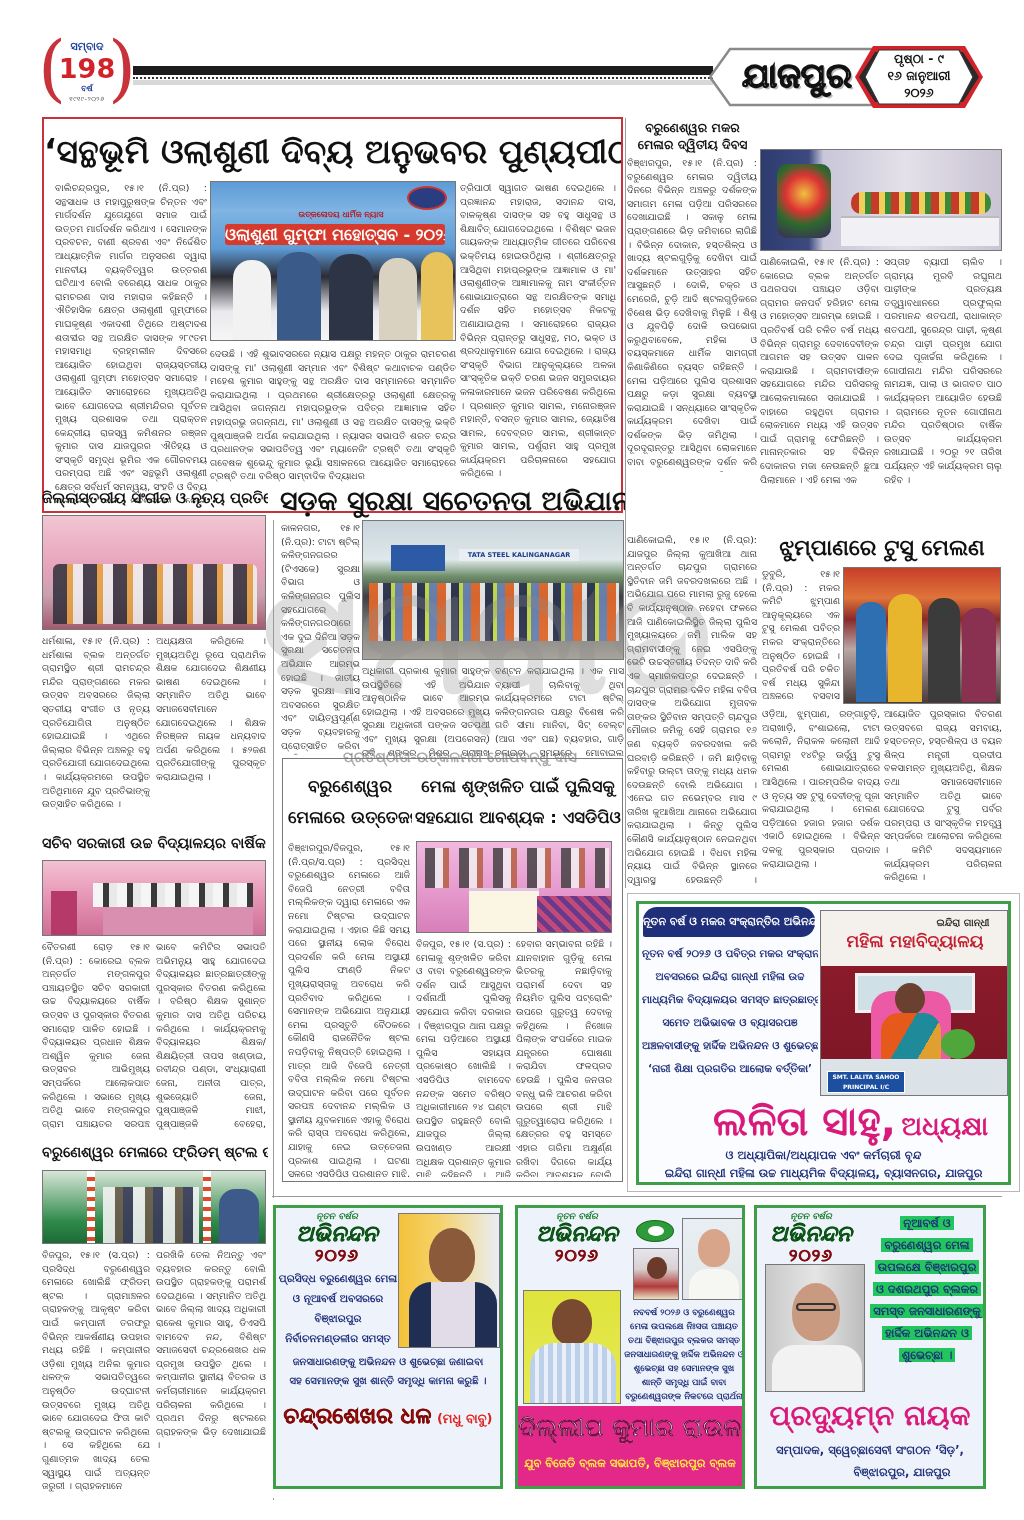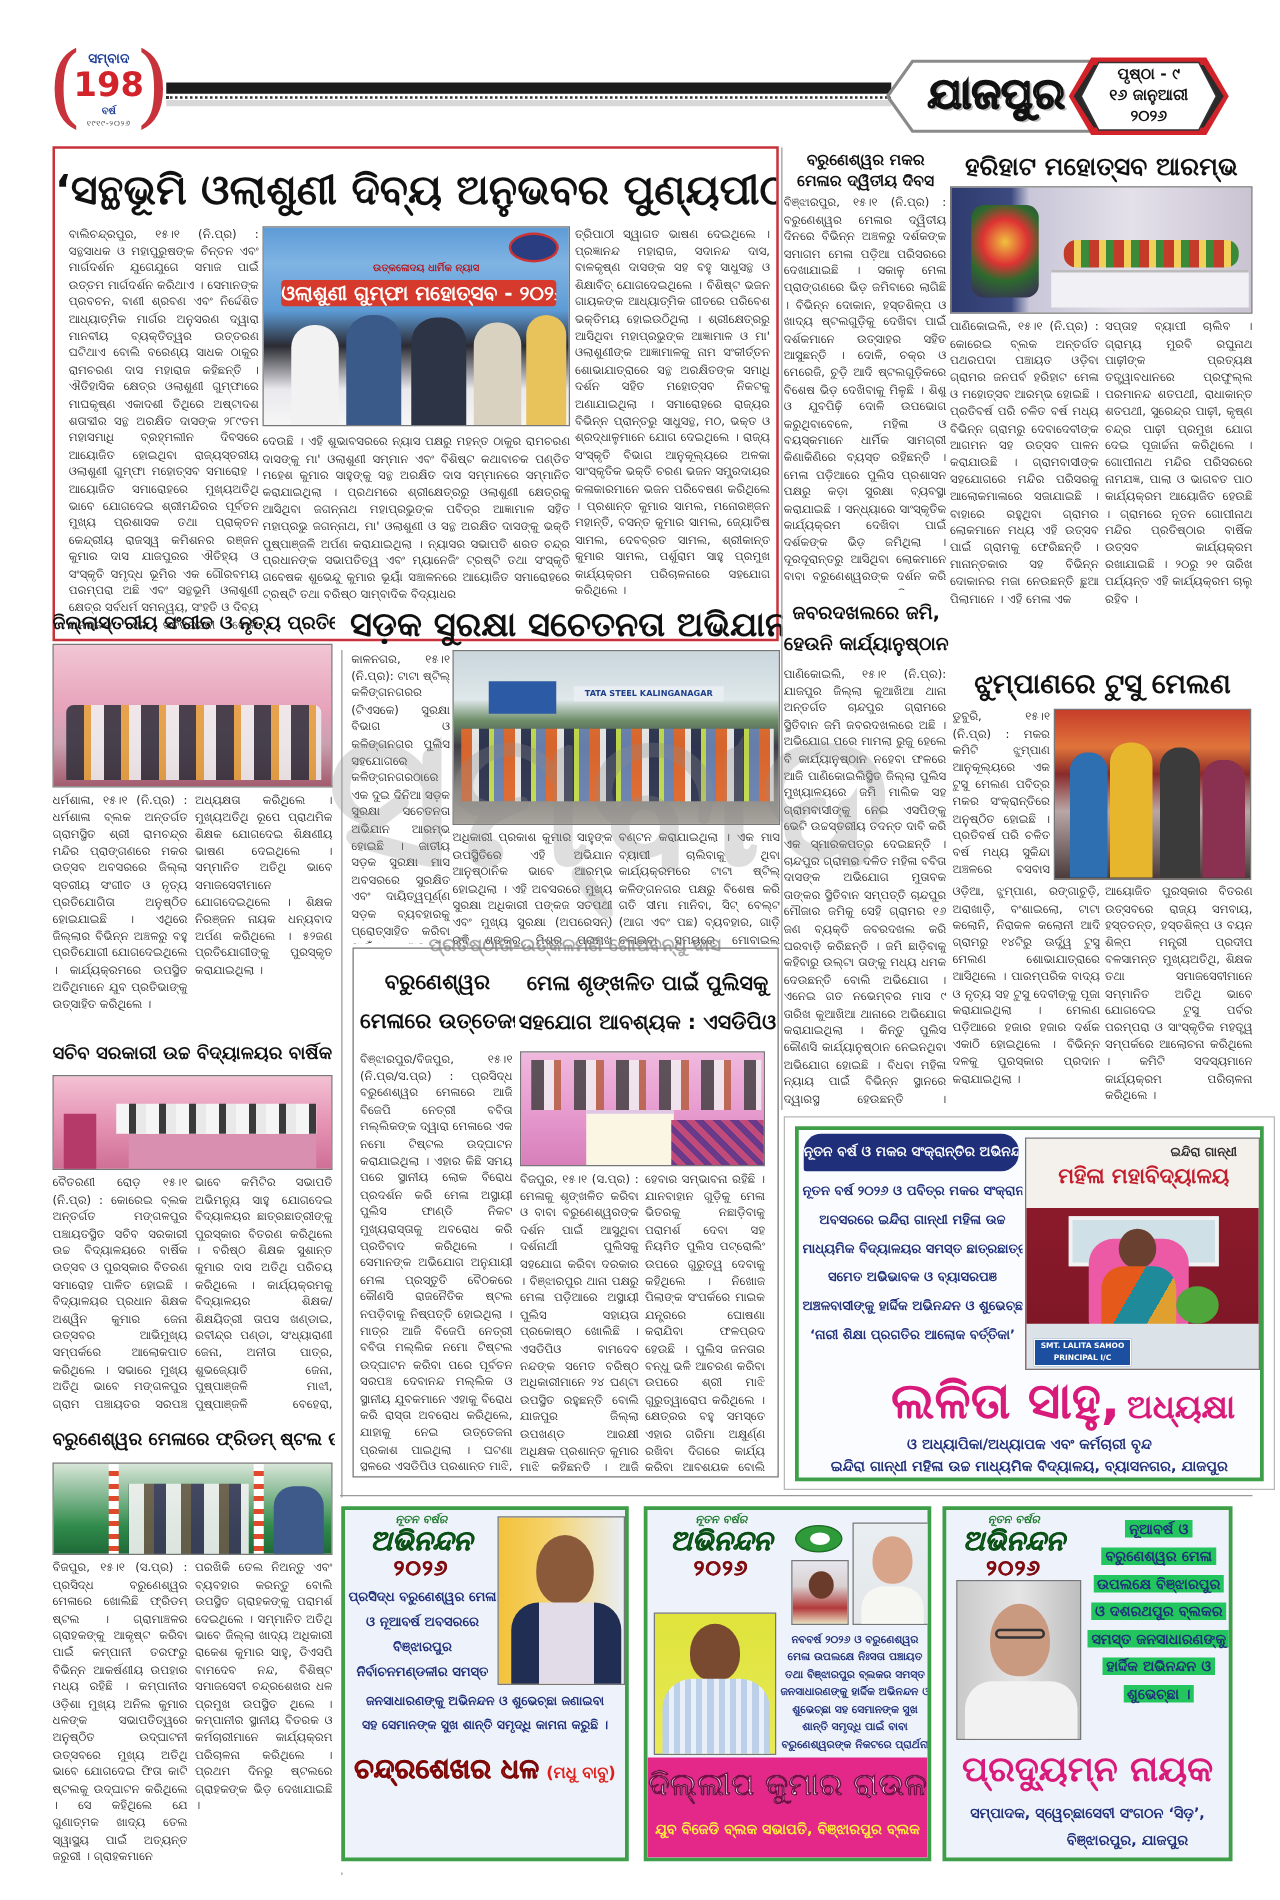--- a/index.html
+++ b/index.html
@@ -83,33 +83,28 @@
     <div class="abs body" style="left:166px;top:228px;width:246px;height:156px;">ଦେଉଛି । ଏହି ଶୁଭାବସରରେ ନ୍ୟାସ ପକ୍ଷରୁ ମହନ୍ତ ଠାକୁର ରାମଚରଣ ଦାସଙ୍କୁ ମା' ଓଲାଶୁଣୀ ସମ୍ମାନ ଏବଂ ବିଶିଷ୍ଟ କଥାବାଚକ ପଣ୍ଡିତ ମହେଶ କୁମାର ସାହୁଙ୍କୁ ସନ୍ଥ ଅରକ୍ଷିତ ଦାସ ସମ୍ମାନରେ ସମ୍ମାନିତ କରାଯାଇଥିଲା । ପ୍ରଥମରେ ଶ୍ରୀକ୍ଷେତ୍ରରୁ ଓଲାଶୁଣୀ କ୍ଷେତ୍ରକୁ ଆସିଥିବା ଜଗନ୍ନାଥ ମହାପ୍ରଭୁଙ୍କ ପବିତ୍ର ଆଜ୍ଞାମାଳ ସହିତ ମହାପ୍ରଭୁ ଜଗନ୍ନାଥ, ମା' ଓଲାଶୁଣୀ ଓ ସନ୍ଥ ଅରକ୍ଷିତ ଦାସଙ୍କୁ ଭକ୍ତି ପୁଷ୍ପାଞ୍ଜଳି ଅର୍ପଣ କରାଯାଇଥିଲା । ନ୍ୟାସର ସଭାପତି ଶରତ ଚନ୍ଦ୍ର ପ୍ରଧାନଙ୍କ ସଭାପତିତ୍ୱ ଏବଂ ମ୍ୟାନେଜିଂ ଟ୍ରଷ୍ଟି ତଥା ସଂସ୍କୃତି ଗବେଷକ ଶୁଭେନ୍ଦୁ କୁମାର ଭୂୟାଁ ସଞ୍ଚାଳନରେ ଆୟୋଜିତ ସମାରୋହରେ ଟ୍ରଷ୍ଟି ତଥା ବରିଷ୍ଠ ସାମ୍ବାଦିକ ବିଦ୍ୟାଧର</div>
     <div class="abs body" style="left:416px;top:62px;width:156px;height:322px;">ତ୍ରିପାଠୀ ସ୍ୱାଗତ ଭାଷଣ ଦେଇଥିଲେ । ପ୍ରଜ୍ଞାନନ୍ଦ ମହାରାଜ, ସଦାନନ୍ଦ ଦାସ, ବାଳକୃଷ୍ଣ ଦାସଙ୍କ ସହ ବହୁ ସାଧୁସନ୍ଥ ଓ ଶିକ୍ଷାବିତ୍ ଯୋଗଦେଇଥିଲେ । ବିଶିଷ୍ଟ ଭଜନ ଗାୟକଙ୍କ ଆଧ୍ୟାତ୍ମିକ ଗୀତରେ ପରିବେଶ ଭକ୍ତିମୟ ହୋଇଉଠିଥିଲା । ଶ୍ରୀକ୍ଷେତ୍ରରୁ ଆସିଥିବା ମହାପ୍ରଭୁଙ୍କ ଆଜ୍ଞାମାଳ ଓ ମା' ଓଲାଶୁଣୀଙ୍କ ଆଜ୍ଞାମାଳକୁ ନାମ ସଂକୀର୍ତ୍ତନ ଶୋଭାଯାତ୍ରାରେ ସନ୍ଥ ଅରକ୍ଷିତଙ୍କ ସମାଧି ଦର୍ଶନ ସହିତ ମହୋତ୍ସବ ନିକଟକୁ ଅଣାଯାଇଥିଲା । ସମାରୋହରେ ରାଜ୍ୟର ବିଭିନ୍ନ ପ୍ରାନ୍ତରୁ ସାଧୁସନ୍ଥ, ମଠ, ଭକ୍ତ ଓ ଶ୍ରଦ୍ଧାଳୁମାନେ ଯୋଗ ଦେଇଥିଲେ । ରାଜ୍ୟ ସଂସ୍କୃତି ବିଭାଗ ଆନୁକୂଲ୍ୟରେ ଅଳକା ସାଂସ୍କୃତିକ ଭକ୍ତି ଚରଣ ଭଜନ ସମ୍ପ୍ରଦାୟର କଳାକାରମାନେ ଭଜନ ପରିବେଷଣ କରିଥିଲେ । ପ୍ରଶାନ୍ତ କୁମାର ସାମଲ, ମନୋରଞ୍ଜନ ମହାନ୍ତି, ବସନ୍ତ କୁମାର ସାମଲ, ଜ୍ୟୋତିଷ ସାମଲ, ଦେବବ୍ରତ ସାମଲ, ଶ୍ରୀକାନ୍ତ କୁମାର ସାମଲ, ପର୍ଶୁରାମ ସାହୁ ପ୍ରମୁଖ କାର୍ଯ୍ୟକ୍ରମ ପରିଚାଳନାରେ ସହଯୋଗ କରିଥିଲେ ।</div>
   </div>
 
   <div class="abs hl" style="left:627px;top:119px;width:131px;height:36px;font-size:12.5px;line-height:17px;">
     <div>ବରୁଣେଶ୍ୱର ମକର</div>
     <div>ମେଳାର ଦ୍ୱିତୀୟ ଦିବସ</div>
   </div>
   <div class="abs body" style="left:627px;top:156px;width:130px;height:316px;">ବିଞ୍ଝାରପୁର, ୧୫।୧ (ନି.ପ୍ର) : ବରୁଣେଶ୍ୱର ମେଳାର ଦ୍ୱିତୀୟ ଦିନରେ ବିଭିନ୍ନ ଅଞ୍ଚଳରୁ ଦର୍ଶକଙ୍କ ସମାଗମ ମେଳା ପଡ଼ିଆ ପରିସରରେ ଦେଖାଯାଇଛି । ସକାଳୁ ମେଳା ପ୍ରାଙ୍ଗଣରେ ଭିଡ଼ ଜମିବାରେ ଲାଗିଛି । ବିଭିନ୍ନ ଦୋକାନ, ହସ୍ତଶିଳ୍ପ ଓ ଖାଦ୍ୟ ଷ୍ଟଲଗୁଡ଼ିକୁ ଦେଖିବା ପାଇଁ ଦର୍ଶକମାନେ ଉତ୍ସାହର ସହିତ ଆସୁଛନ୍ତି । ଦୋଳି, ଚକ୍ର ଓ ମେରେଜି, ଚୁଡ଼ି ଆଦି ଷ୍ଟଲଗୁଡ଼ିକରେ ବିଶେଷ ଭିଡ଼ ଦେଖିବାକୁ ମିଳୁଛି । ଶିଶୁ ଓ ଯୁବପିଢ଼ି ଦୋଳି ଉପଭୋଗ କରୁଥିବାବେଳେ, ମହିଳା ଓ ବୟସ୍କମାନେ ଧାର୍ମିକ ସାମଗ୍ରୀ କିଣାକିଣିରେ ବ୍ୟସ୍ତ ରହିଛନ୍ତି । ମେଳା ପଡ଼ିଆରେ ପୁଲିସ ପ୍ରଶାସନ ପକ୍ଷରୁ କଡ଼ା ସୁରକ୍ଷା ବ୍ୟବସ୍ଥା କରାଯାଇଛି । ସନ୍ଧ୍ୟାରେ ସାଂସ୍କୃତିକ କାର୍ଯ୍ୟକ୍ରମ ଦେଖିବା ପାଇଁ ଦର୍ଶକଙ୍କ ଭିଡ଼ ଜମିଥିଲା । ଦୂରଦୂରାନ୍ତରୁ ଆସିଥିବା ଲୋକମାନେ ବାବା ବରୁଣେଶ୍ୱରଙ୍କ ଦର୍ଶନ କରି ମେଳା ଉପଭୋଗ କରୁଛନ୍ତି । ମେଳା କମିଟି ପକ୍ଷରୁ ପାନୀୟ ଜଳ, ଆଲୋକ ଓ ପରିମଳ ବ୍ୟବସ୍ଥା କରାଯାଇଛି । ଅଗ୍ନିଶମ ବାହିନୀ ଓ ସ୍ୱାସ୍ଥ୍ୟ ଶିବିର ମଧ୍ୟ ମେଳା ପରିସରରେ ସକ୍ରିୟ ରହିଛି । ମେଳା ପରିଚାଳନା କମିଟିର ସଦସ୍ୟମାନେ ସମସ୍ତ ବ୍ୟବସ୍ଥା ତଦାରଖ କରୁଛନ୍ତି ।</div>
 
-  <div class="abs hl" style="left:760px;top:119px;width:242px;height:28px;font-size:20px;line-height:28px;">ହରିହାଟ ମହୋତ୍ସବ ଆରମ୍ଭ</div>
   <div class="abs photo" style="left:760px;top:149px;width:242px;height:102px;background:linear-gradient(90deg,#2d3b6e 0%,#3c4a80 20%,#c8c6d8 26%,#e4e1ea 60%,#c9c3d2 100%);">
     <div class="abs" style="left:16px;top:14px;width:54px;height:74px;background:radial-gradient(circle at 50% 40%,#f0c040 0,#d33 35%,#2d6a2d 60%,#3a2a5a 100%);border-radius:10px;"></div>
     <div class="abs" style="left:90px;top:42px;width:140px;height:22px;background:repeating-linear-gradient(90deg,#c43b2a 0 8px,#f0d058 8px 14px,#3a8a3a 14px 20px);border-radius:10px;"></div>
     <div class="abs" style="left:80px;top:66px;width:158px;height:30px;background:#f1f1f5;border-top:2px solid #bbb;"></div>
   </div>
   <div class="abs body" style="left:760px;top:255px;width:119px;height:275px;">ପାଣିକୋଇଲି, ୧୫।୧ (ନି.ପ୍ର) : କୋରେଇ ବ୍ଲକ ଅନ୍ତର୍ଗତ ପଥରପଦା ପଞ୍ଚାୟତ ଓଡ଼ିବା ଗ୍ରାମର ଜନପର୍ବ ହରିହାଟ ମେଳା ଓ ମହୋତ୍ସବ ଆରମ୍ଭ ହୋଇଛି । ପ୍ରତିବର୍ଷ ପରି ଚଳିତ ବର୍ଷ ମଧ୍ୟ ବିଭିନ୍ନ ଗ୍ରାମରୁ ଦେବାଦେବୀଙ୍କ ଆଗମନ ସହ ଉତ୍ସବ ପାଳନ କରାଯାଉଛି । ଗ୍ରାମବାସୀଙ୍କ ସହଯୋଗରେ ମନ୍ଦିର ପରିସରକୁ ଆଲୋକମାଳାରେ ସଜାଯାଇଛି । ବାହାରେ ରହୁଥିବା ଗ୍ରାମର ଲୋକମାନେ ମଧ୍ୟ ଏହି ଉତ୍ସବ ପାଇଁ ଗ୍ରାମକୁ ଫେରିଛନ୍ତି । ମାନାନ୍ତକାର ସହ ବିଭିନ୍ନ ଦୋକାନର ମଜା ନେଉଛନ୍ତି ଛୁଆ ପିଲାମାନେ । ଏହି ମେଳା ଏକ</div>
   <div class="abs body" style="left:884px;top:255px;width:118px;height:275px;">ସପ୍ତାହ ବ୍ୟାପୀ ଚାଲିବ । ଗ୍ରାମ୍ୟ ମୁରବି ରଘୁନାଥ ପାଢ଼ୀଙ୍କ ପ୍ରତ୍ୟକ୍ଷ ତତ୍ତ୍ୱାବଧାନରେ ପ୍ରଫୁଲ୍ଲ ପରମାନନ୍ଦ ଶତପଥୀ, ରାଧାକାନ୍ତ ଶତପଥୀ, ସୁରେନ୍ଦ୍ର ପାଢ଼ୀ, କୃଷ୍ଣ ଚନ୍ଦ୍ର ପାଢ଼ୀ ପ୍ରମୁଖ ଯୋଗ ଦେଇ ପୂଜାର୍ଚ୍ଚନା କରିଥିଲେ । ଗୋପୀନାଥ ମନ୍ଦିର ପରିସରରେ ନାମଯଜ୍ଞ, ପାଲା ଓ ଭାଗବତ ପାଠ କାର୍ଯ୍ୟକ୍ରମ ଆୟୋଜିତ ହେଉଛି । ଗ୍ରାମରେ ନୂତନ ଗୋପୀନାଥ ମନ୍ଦିର ପ୍ରତିଷ୍ଠାର ବାର୍ଷିକ ଉତ୍ସବ କାର୍ଯ୍ୟକ୍ରମ ରଖାଯାଇଛି । ୨୦ରୁ ୨୧ ତାରିଖ ପର୍ଯ୍ୟନ୍ତ ଏହି କାର୍ଯ୍ୟକ୍ରମ ଚାଲୁ ରହିବ ।</div>
 
-  <div class="abs hl" style="left:627px;top:478px;width:132px;height:54px;font-size:15px;line-height:25px;">
-    <div>ଜବରଦଖଲରେ ଜମି,</div>
-    <div>ହେଉନି କାର୍ଯ୍ୟାନୁଷ୍ଠାନ</div>
-  </div>
   <div class="abs body" style="left:627px;top:533px;width:130px;height:353px;">ପାଣିକୋଇଲି, ୧୫।୧ (ନି.ପ୍ର): ଯାଜପୁର ଜିଲ୍ଲା କୁଆଖିଆ ଥାନା ଅନ୍ତର୍ଗତ ଚାନ୍ଦପୁର ଗ୍ରାମରେ ସ୍ଥିତିବାନ ଜମି ଜବରଦଖଲରେ ଅଛି । ଅଭିଯୋଗ ପରେ ମାମଲା ରୁଜୁ ହେଲେ ବି କାର୍ଯ୍ୟାନୁଷ୍ଠାନ ନହେବା ଫଳରେ ଆଜି ପାଣିକୋଇଲିସ୍ଥିତ ଜିଲ୍ଲା ପୁଲିସ ମୁଖ୍ୟାଳୟରେ ଜମି ମାଲିକ ସହ ଗ୍ରାମବାସୀଙ୍କୁ ନେଇ ଏସପିଙ୍କୁ ଭେଟି ଉଚ୍ଚସ୍ତରୀୟ ତଦନ୍ତ ଦାବି କରି ଏକ ସ୍ମାରକପତ୍ର ଦେଇଛନ୍ତି । ଚାନ୍ଦପୁର ଗ୍ରାମର ଦଳିତ ମହିଳା ବବିତା ଦାସଙ୍କ ଅଭିଯୋଗ ମୁତାବକ ତାଙ୍କର ସ୍ଥିତିବାନ ସମ୍ପତ୍ତି ଚାନ୍ଦପୁର ମୌଜାର ଜମିକୁ ସେହି ଗ୍ରାମର ୧୬ ଜଣ ବ୍ୟକ୍ତି ଜବରଦଖଲ କରି ଘରବାଡ଼ି କରିଛନ୍ତି । ଜମି ଛାଡ଼ିବାକୁ କହିବାରୁ ଉଲ୍ଟା ତାଙ୍କୁ ମଧ୍ୟ ଧମକ ଦେଉଛନ୍ତି ବୋଲି ଅଭିଯୋଗ । ଏନେଇ ଗତ ନଭେମ୍ବର ମାସ ୯ ତାରିଖ କୁଆଖିଆ ଥାନାରେ ଅଭିଯୋଗ କରାଯାଇଥିଲା । କିନ୍ତୁ ପୁଲିସ କୌଣସି କାର୍ଯ୍ୟାନୁଷ୍ଠାନ ନେଇନଥିବା ଅଭିଯୋଗ ହୋଇଛି । ବିଧବା ମହିଳା ନ୍ୟାୟ ପାଇଁ ବିଭିନ୍ନ ସ୍ଥାନରେ ଦ୍ୱାରସ୍ଥ ହେଉଛନ୍ତି । ଗ୍ରାମବାସୀମାନେ ଏହି ଘଟଣାର ନିରପେକ୍ଷ ତଦନ୍ତ କରି ଦୋଷୀଙ୍କ ବିରୋଧରେ କଡ଼ା କାର୍ଯ୍ୟାନୁଷ୍ଠାନ ଦାବି କରିଛନ୍ତି । ଏସପି ଏ ନେଇ ଯାଞ୍ଚ କରି ଉଚିତ କାର୍ଯ୍ୟାନୁଷ୍ଠାନ ନେବେ ବୋଲି ପ୍ରତିଶ୍ରୁତି ଦେଇଛନ୍ତି ।</div>
 
   <div class="abs hl" style="left:762px;top:533px;width:240px;height:30px;font-size:22px;line-height:30px;">ଝୁମ୍ପାଣରେ ଟୁସୁ ମେଲଣ</div>
   <div class="abs body" style="left:762px;top:567px;width:78px;height:136px;">ଡୁବୁରି, ୧୫।୧ (ନି.ପ୍ର) : ମକର କମିଟି ଝୁମ୍ପାଣ ଆନୁକୂଲ୍ୟରେ ଏକ ଟୁସୁ ମେଲଣ ପବିତ୍ର ମକର ସଂକ୍ରାନ୍ତିରେ ଅନୁଷ୍ଠିତ ହୋଇଛି । ପ୍ରତିବର୍ଷ ପରି ଚଳିତ ବର୍ଷ ମଧ୍ୟ ସୁକିନ୍ଦା ଅଞ୍ଚଳରେ ବସବାସ କରୁଥିବା କୁଡ଼ୁମି ସମ୍ପ୍ରଦାୟର ଅଧିବାସୀମାନଙ୍କ ଦ୍ୱାରା ପାଳନ କରାଯାଇଥାଏ । ଏହି ମେଲଣ ପଡ଼ିଆକୁ ଡୋଳଥଅର,</div>
   <div class="abs photo" style="left:843px;top:567px;width:158px;height:137px;background:linear-gradient(180deg,#c73e2a 0%,#e0743a 22%,#8a2a2a 38%,#b9a7a6 60%,#4a3a3a 100%);">
     <div class="abs" style="left:12px;top:34px;width:30px;height:100px;background:#2e6fb2;border-radius:14px 14px 0 0;"></div>
     <div class="abs" style="left:44px;top:26px;width:34px;height:108px;background:#e7b62c;border-radius:16px 16px 0 0;"></div>
     <div class="abs" style="left:84px;top:30px;width:32px;height:104px;background:#3b3b3b;border-radius:15px 15px 0 0;"></div>
     <div class="abs" style="left:118px;top:40px;width:34px;height:94px;background:#8a3050;border-radius:15px 15px 0 0;"></div>
   </div>

